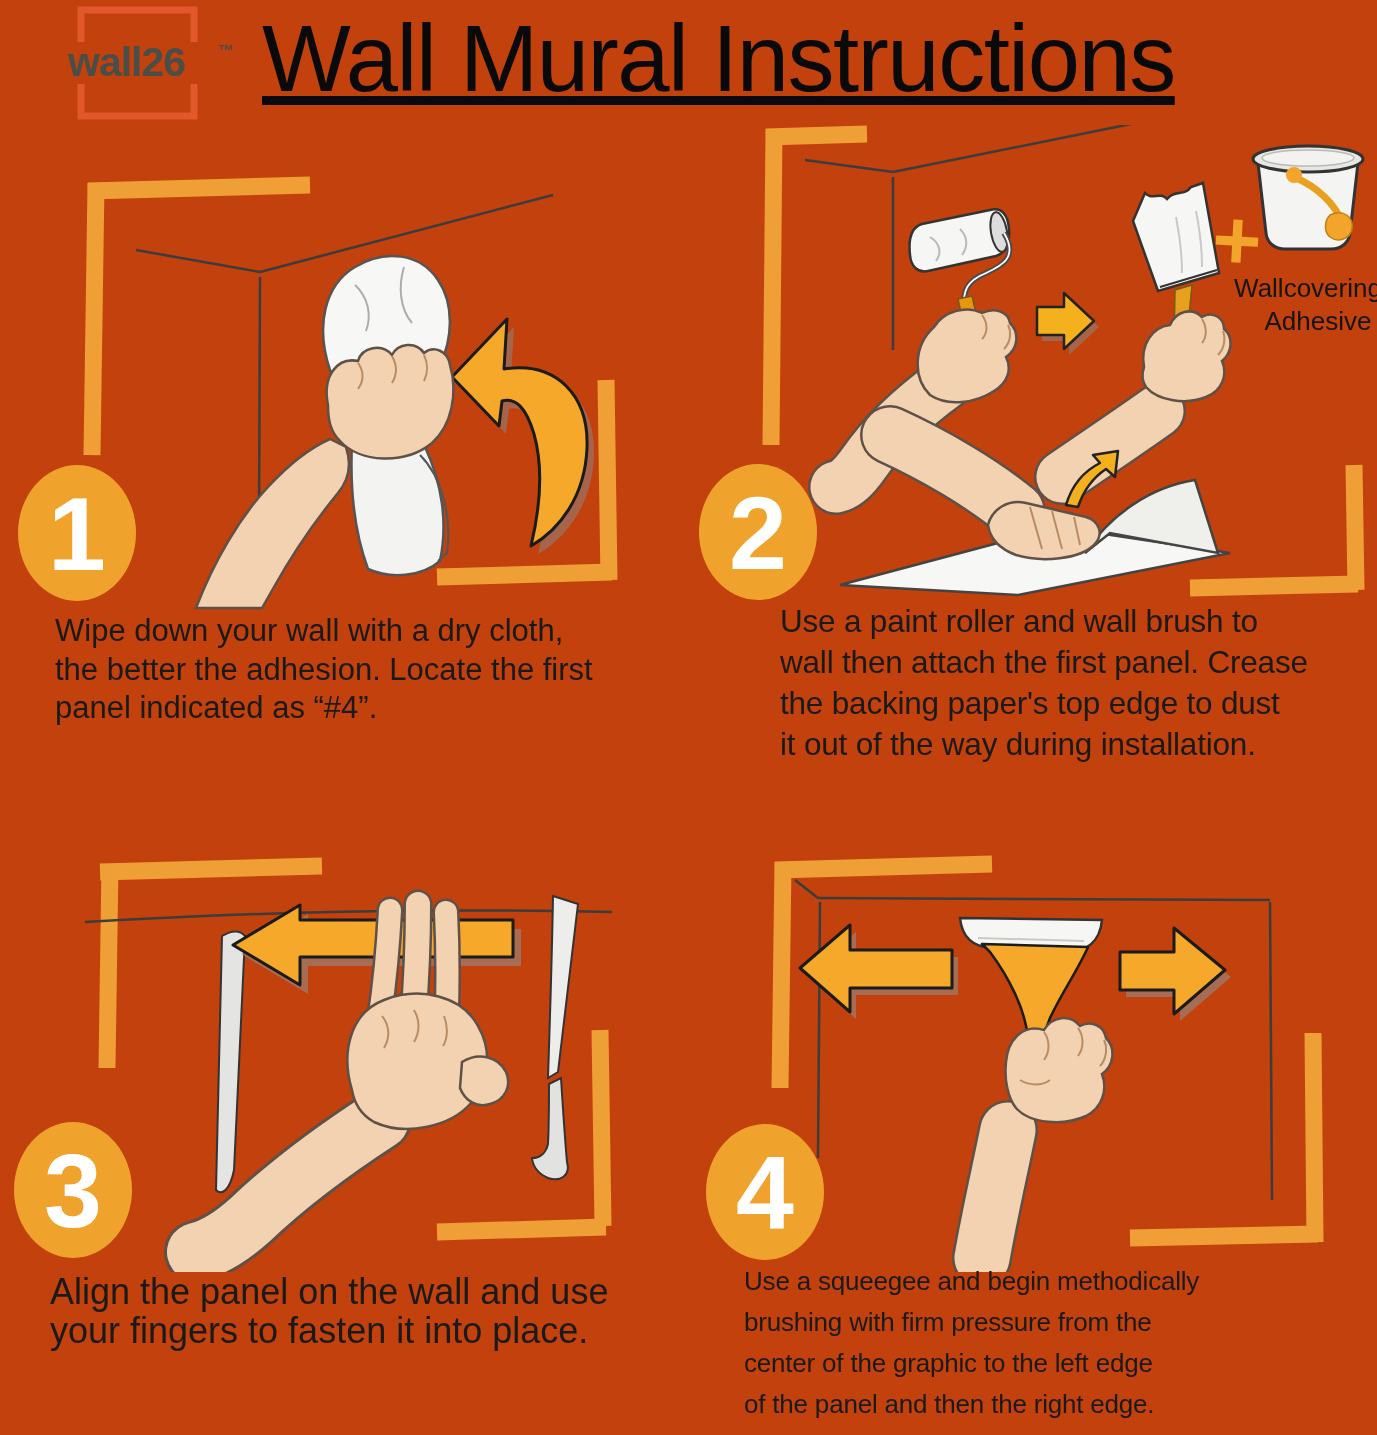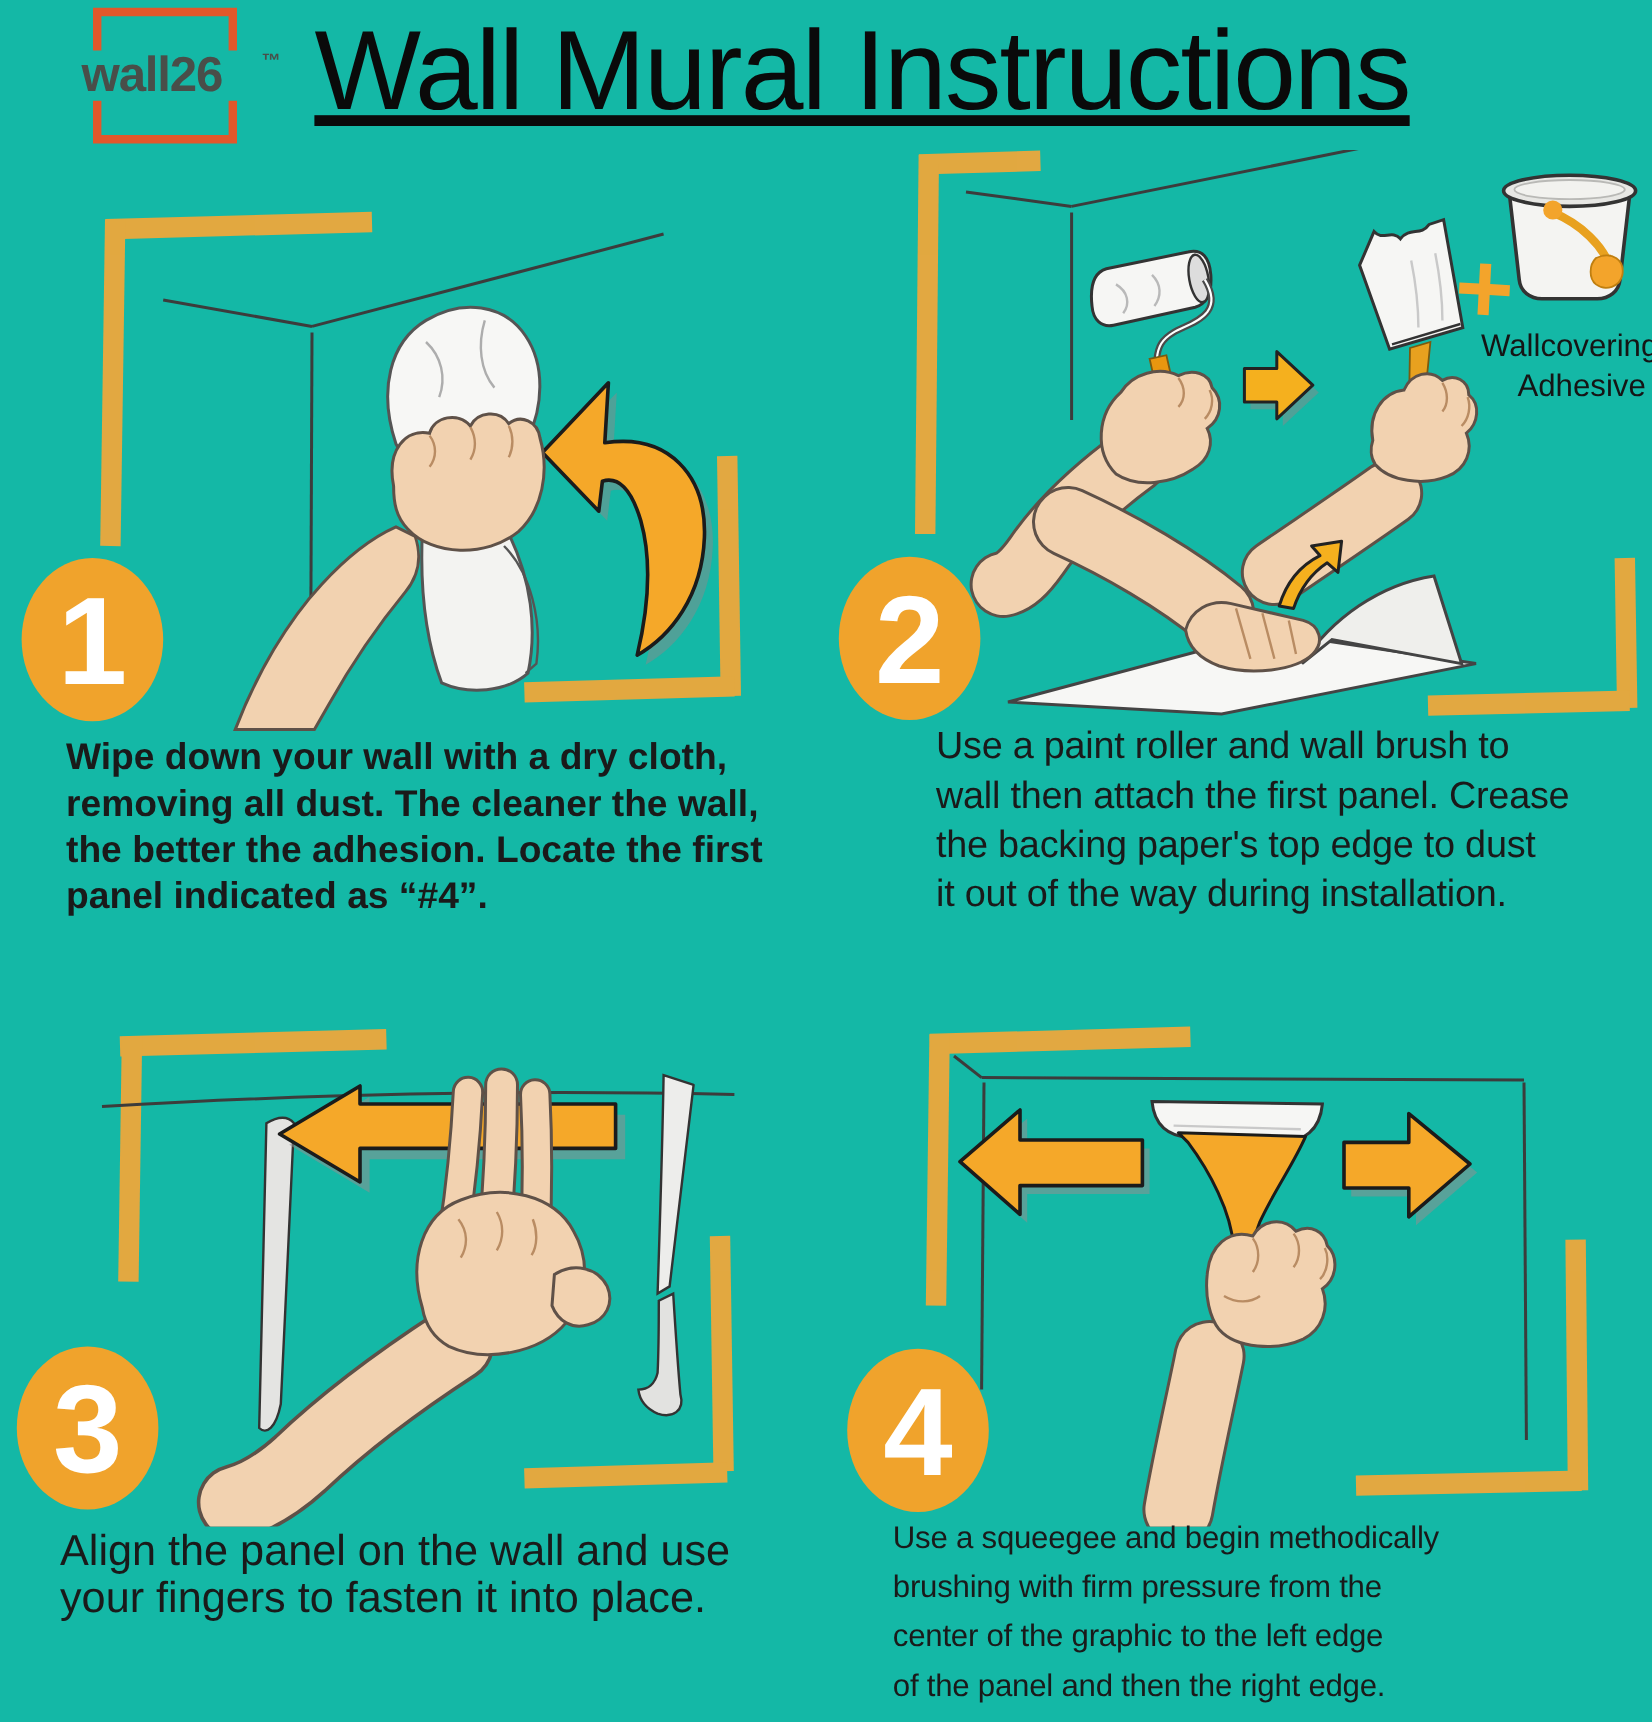--- a/index.html
+++ b/index.html
@@ -1,31 +1,31 @@
 <!DOCTYPE html>
 <html><head>
 <meta charset="utf-8">
 <style>
   html,body{margin:0;padding:0;background:#ffffff;}
-  .page{position:relative;width:1377px;height:1435px;background:#14b8a6;overflow:hidden;
+  .page{position:relative;width:1377px;height:1435px;background:#c2410c;overflow:hidden;
         font-family:"Liberation Sans", sans-serif;}
   
   .logo-svg{position:absolute;left:66px;top:4px;}
   .page-title{position:absolute;left:262px;top:8px;width:1100px;
       font-size:94px;line-height:102px;letter-spacing:-1.5px;color:#0a0a0a;white-space:nowrap;text-decoration:underline;}
   
   .quad-svg{position:absolute;}
   .q1s{left:0;top:125px;}
   .q2s{left:690px;top:125px;}
   .q3s{left:0;top:840px;}
   .q4s{left:690px;top:840px;}
   
   .step-text{position:absolute;color:#1a1a1a;}
   .step-text .line{white-space:nowrap;}
-  .s1{left:55px;top:612px;font-size:31px;line-height:38.5px;font-weight:bold;}
+  .s1{left:55px;top:612px;font-size:31px;line-height:38.5px;}
   .s2{left:744px;top:601px;font-size:31.5px;line-height:41px;letter-spacing:-0.2px;margin-left:36px;}
   .s3{left:50px;top:1273px;font-size:36px;line-height:38.5px;}
   .s4{left:744px;top:1261px;font-size:26px;line-height:41px;letter-spacing:-0.2px;}
 </style>
 </head>
 <body>
 
 <div class="page">
 
   <svg class="logo-svg" width="250" height="120" viewBox="0 0 250 120">
@@ -252,21 +252,20 @@
       <path d="M 330 240 C 340 246 352 246 360 240" fill="none" stroke="#B98C63" stroke-width="2"></path>
     </g>
     <g>
       <ellipse cx="75" cy="352" rx="59" ry="68" fill="#F0A32C"></ellipse>
       <text x="75" y="389" text-anchor="middle" font-size="104" font-weight="bold" fill="#ffffff" font-family="Liberation Sans, sans-serif">4</text>
     </g>
   </svg>
 
   <div class="step-text s1">
     <div class="line">Wipe down your wall with a dry cloth,</div>
-    <div class="line">removing all dust. The cleaner the wall,</div>
     <div class="line">the better the adhesion. Locate the first</div>
     <div class="line">panel indicated as “#4”.</div>
   </div>
 
   <div class="step-text s2">
     <div class="line">Use a paint roller and wall brush to</div>
     <div class="line">wall then attach the first panel. Crease</div>
     <div class="line">the backing paper's top edge to dust</div>
     <div class="line">it out of the way during installation.</div>
   </div>

